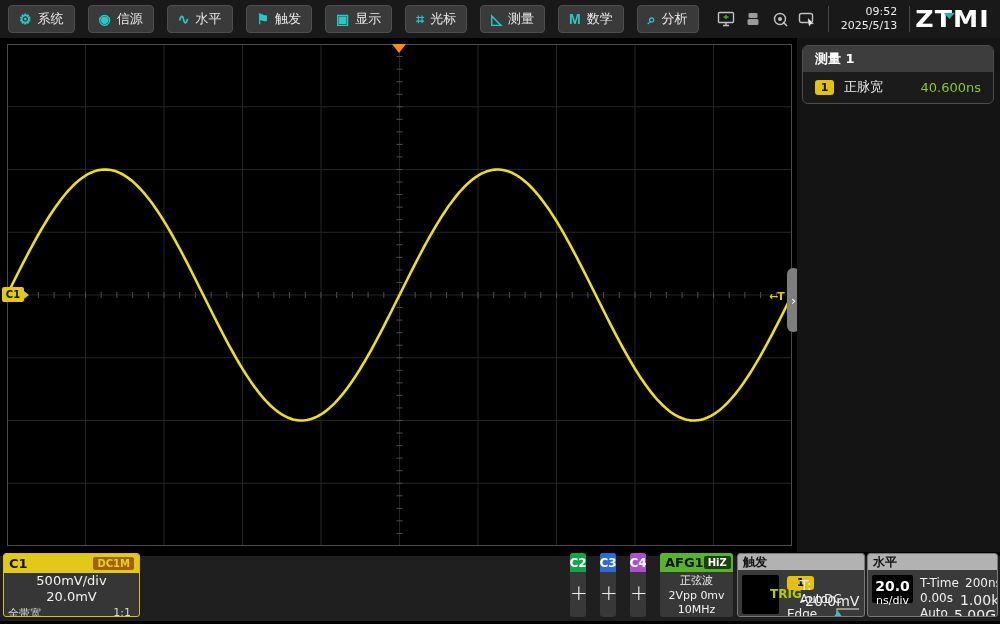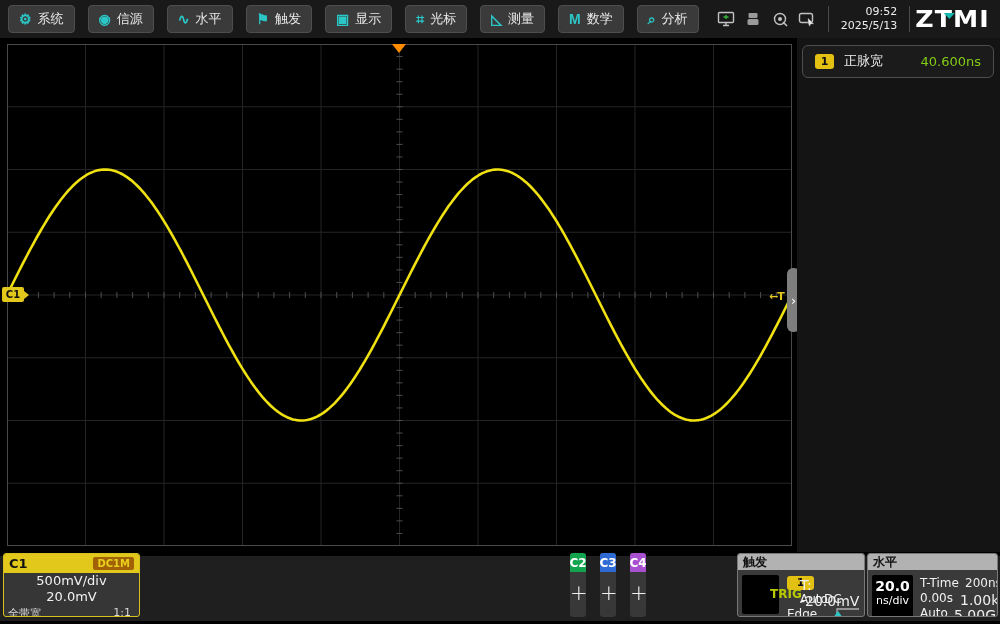--- a/index.html
+++ b/index.html
@@ -290,20 +290,21 @@
       <span>C1</span>
     </div>
     <div class="t-marker">←T</div>
     <div class="panel-handle">
       <span>›</span>
     </div>
   </div>
 
   <aside class="rightpanel">
     <div class="mcard">
+      <div class="mcard-h">测量 1</div>
       <div class="mrow">
         <span class="mbadge">1</span>
         <span class="mname">正脉宽</span>
         <span class="mval">40.600ns</span>
       </div>
     </div>
   </aside>
 
   <footer class="bottombar">
     <div class="btray"></div>
@@ -327,38 +328,47 @@
     </div>
     <div class="bbox addbox c3box">
       <div class="bhead">C3</div>
       <div class="plus">+</div>
     </div>
     <div class="bbox addbox c4box">
       <div class="bhead">C4</div>
       <div class="plus">+</div>
     </div>
 
+    <div class="bbox afgbox">
+      <div class="bhead">
+        <span>AFG1</span>
+        <span class="badgechip afgchip">HiZ</span>
+      </div>
+      <div class="afgline" style="margin-top:2px">正弦波</div>
+      <div class="afgline">2Vpp 0mv</div>
+      <div class="afgline">10MHz</div>
+    </div>
 
     <div class="bbox panelbox trigbox">
       <div class="bhead">触发</div>
       <div class="absb blackbox trig-txt" style="left:4px; top:21px; width:37px; height:39px;">TRIG</div>
       <div class="absb srcbadge" style="left:49px; top:22px;">1</div>
       <div class="absb w12" style="left:62px; top:38px;">Auto</div>
       <div class="absb w12" style="left:49px; top:53px;">Edge</div>
       <div class="absb w11 orange" style="left:62px; top:23px;">T: -20.0mV</div>
       <div class="absb w12" style="left:86px; top:38px;">DC</div>
       <svg class="absb" style="left:84px; top:53px;" width="38" height="12" viewBox="0 0 38 12">
         <path d="M1,10 H15 V2 H37" fill="none" stroke="#b0b0b0" stroke-width="1.3"></path>
         <path d="M11,11 H21 L16,4 Z" fill="#2bc7c7"></path>
       </svg>
     </div>
 
     <div class="bbox panelbox horbox">
       <div class="bhead">水平</div>
-      <div class="absb blackbox" style="left:4px; top:21px; width:41px; height:50px;">
+      <div class="absb blackbox" style="left:4px; top:21px; width:41px; height:28px;">
         <div class="hseg">20.0</div>
         <div class="hunit">ns/div</div>
       </div>
       <div class="absb w12 orange" style="left:52px; top:22px;">T-Time</div>
       <div class="absb w12" style="left:97px; top:22px;">200ns</div>
       <div class="absb w12 orange" style="left:52px; top:37px;">0.00s</div>
       <div class="absb w11 cyan" style="left:92px; top:38px;">1.00kpts</div>
       <div class="absb w12" style="left:52px; top:52px;">Auto</div>
       <div class="absb w11" style="left:86px; top:53px;">5.00GSa/s</div>
     </div>

